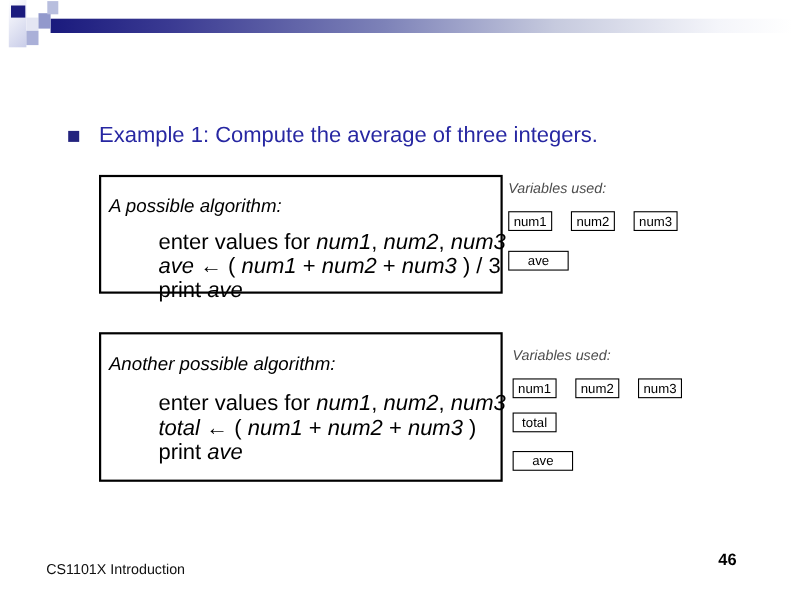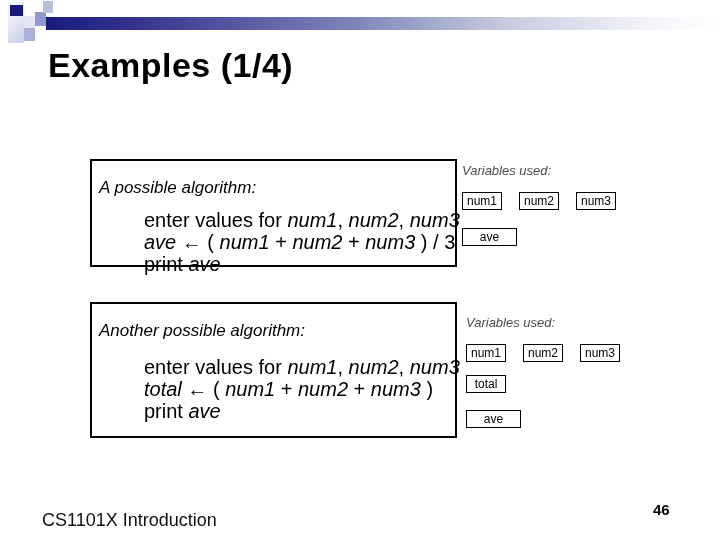--- a/index.html
+++ b/index.html
@@ -41,38 +41,41 @@
   .vars-row{display:flex;gap:17px;}
   .vars1 .row-nums{margin-top:14px;}
   .vars1 .row-ave{margin-top:18px;}
   .vars2 .row-nums{margin-top:14px;}
   .vars2 .row-total{margin-top:13px;}
   .vars2 .row-ave{margin-top:17px;}
   .var-box{border:1px solid #000;background:#fff;min-width:40px;height:18px;
     display:flex;align-items:center;justify-content:center;font-size:12px;padding:0 2px;box-sizing:border-box;}
   .var-box.wide{min-width:55px;}
   
-  .footer-course{position:absolute;left:42px;top:510px;font-size:18px;color:#111;}
+  .footer-course{position:absolute;left:42px;top:510px;font-size:13px;color:#111;}
   .footer-page{position:absolute;left:653px;top:501px;font-size:15px;font-weight:bold;}
 </style>
 </head>
 <body>
 
 <div class="slide">
 
   <div class="orn orn-bar"></div>
   <div class="orn orn-vbar"></div>
   <div class="sq sq-navy"></div>
   <div class="sq sq-pale"></div>
   <div class="sq sq-mid-a"></div>
   <div class="sq sq-mid-b"></div>
   <div class="sq sq-top"></div>
 
-  <div class="title">Examples (1/4)</div>
 
+  <div class="bullet-row">
+    <span class="bullet-sq"></span>
+    <span class="bullet-text">Example 1: Compute the average of three integers.</span>
+  </div>
 
   <div class="algo-box box1">
     <div class="algo-heading">A possible algorithm:</div>
     <div class="algo-lines">
       <div><span>enter values for </span><span class="it">num1</span><span>, </span><span class="it">num2</span><span>, </span><span class="it">num3</span></div>
       <div><span class="it">ave</span><span> ← ( </span><span class="it">num1</span><span> + </span><span class="it">num2</span><span> + </span><span class="it">num3</span><span> ) / 3</span></div>
       <div><span>print </span><span class="it">ave</span></div>
     </div>
   </div>
 

